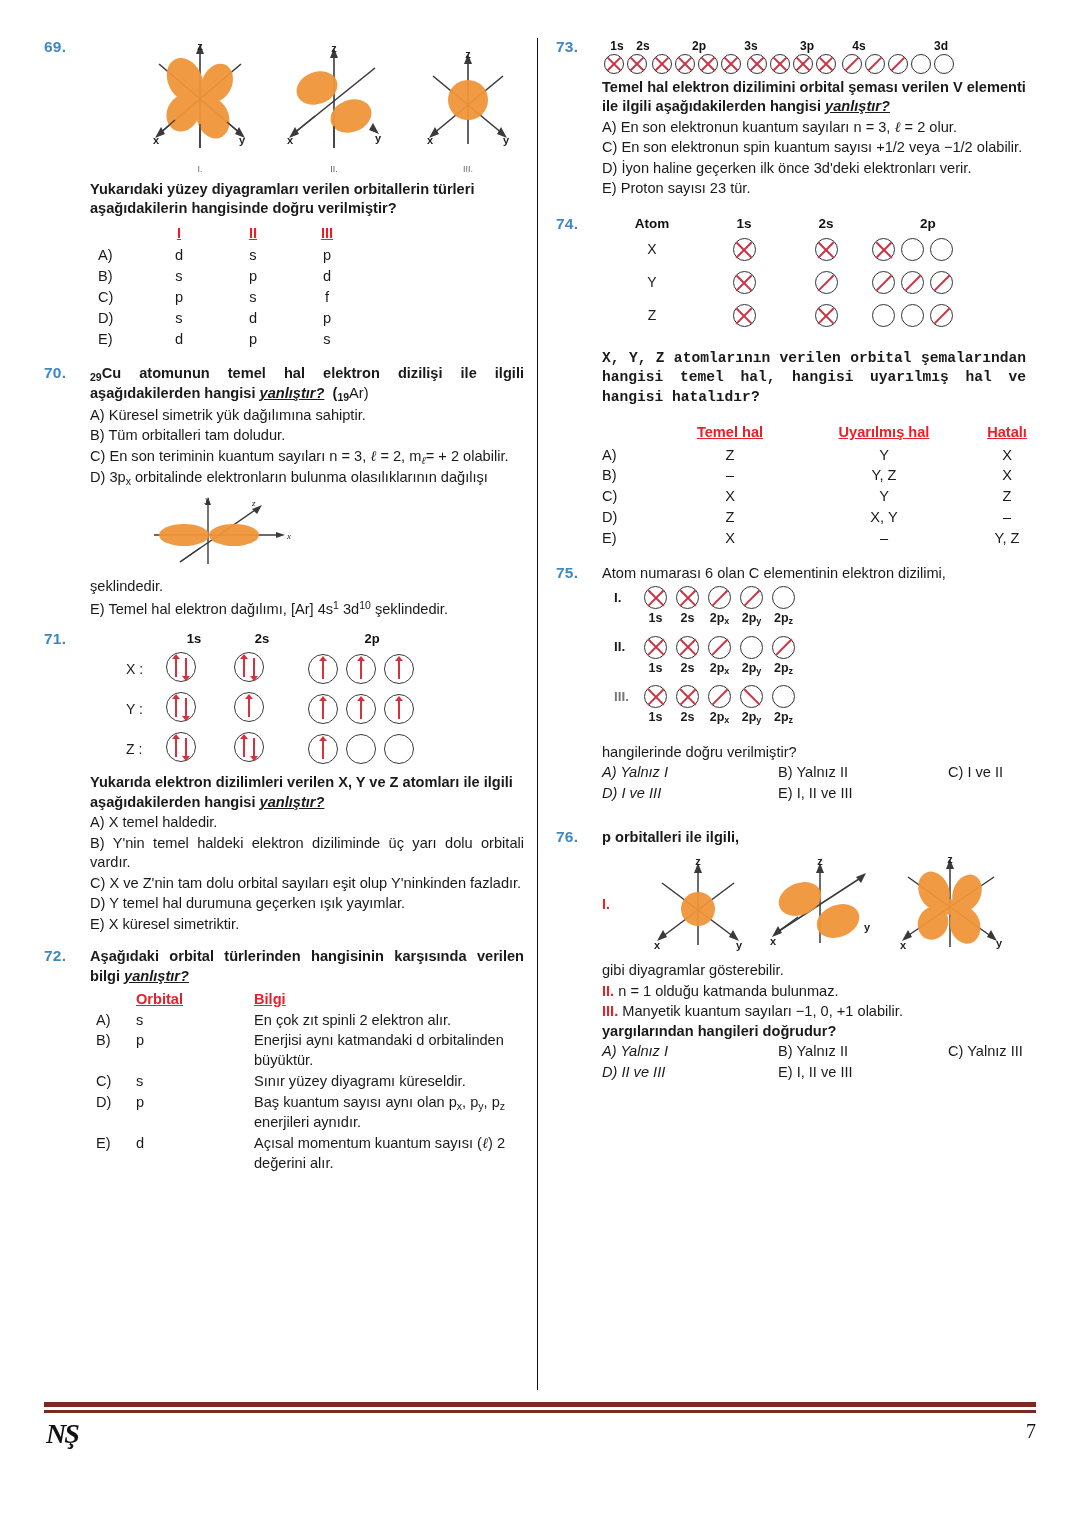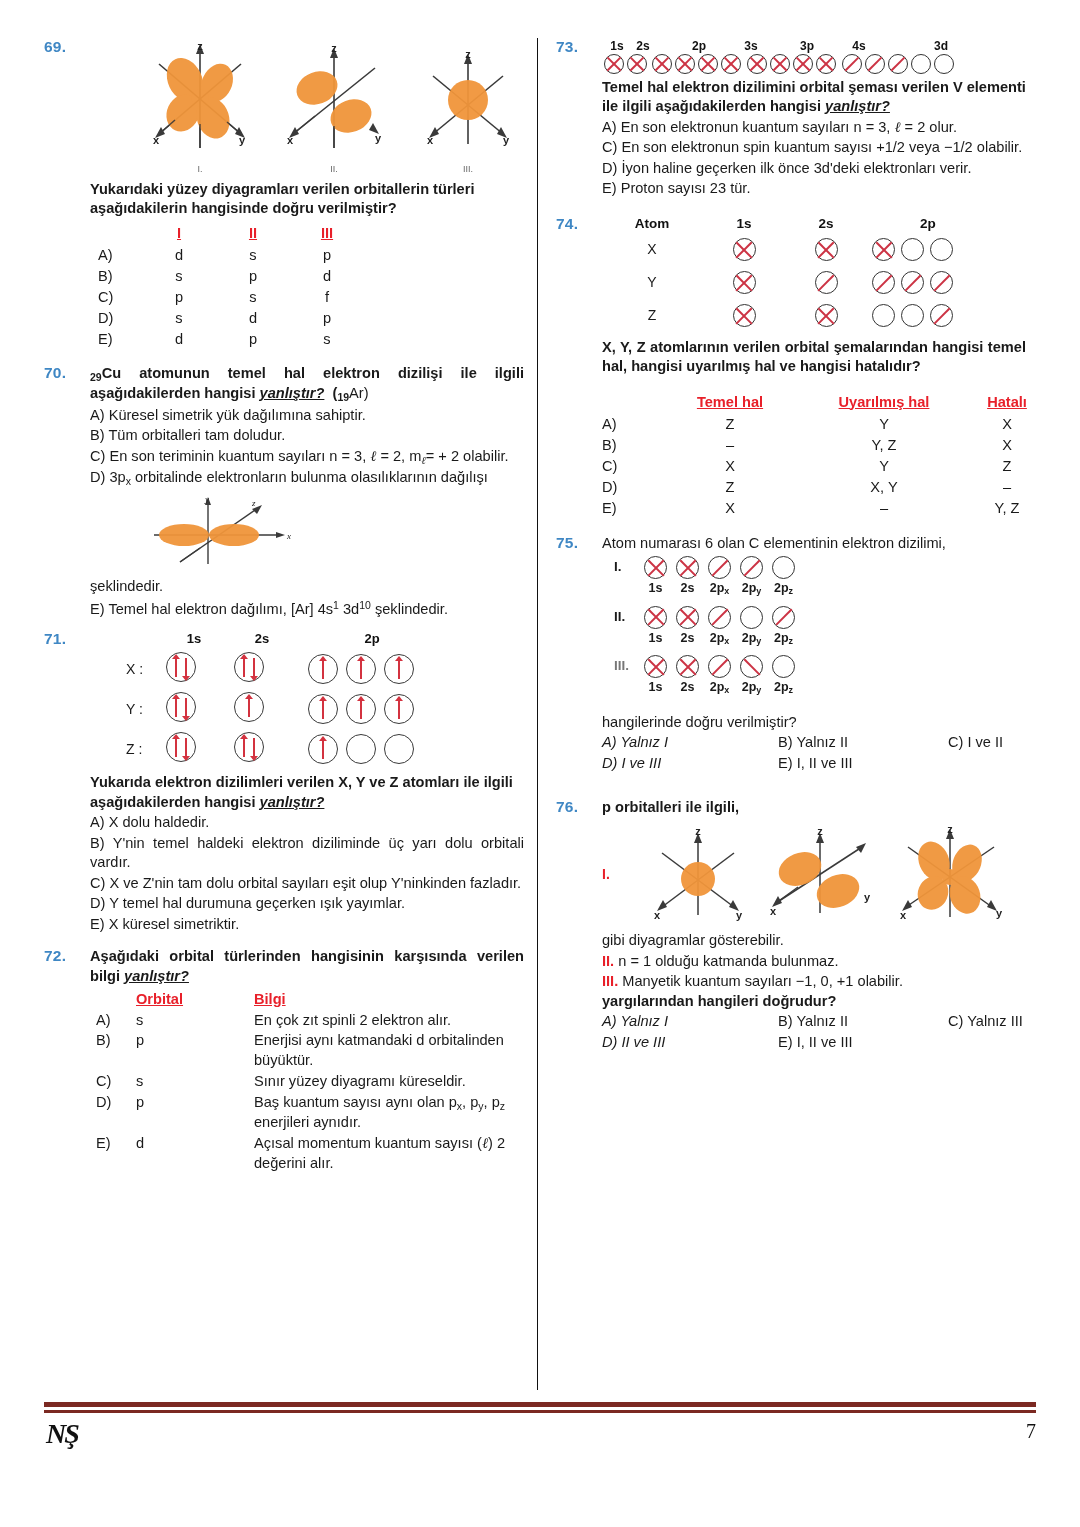--- a/index.html
+++ b/index.html
@@ -378,21 +378,21 @@
                   <i class="arw up"></i>
                 </span>
               <span class="acirc"></span>
               <span class="acirc"></span>
             </div>
           </div>
         </div>
 
         <div class="stem" style="margin-top:4px;"><span>Yukarıda elektron dizilimleri verilen X, Y ve Z atomları ile ilgili aşağıdakilerden hangisi </span><u class="wrong">yanlıştır?</u></div>
 
-        <div class="opt">A) X dolu haldedir.</div>
+        <div class="opt">A) X temel haldedir.</div>
         <div class="opt just">B) Y'nin temel haldeki elektron diziliminde üç yarı dolu orbitali vardır.</div>
         <div class="opt just">C) X ve Z'nin tam dolu orbital sayıları eşit olup Y'ninkinden fazladır.</div>
         <div class="opt">D) Y temel hal durumuna geçerken ışık yayımlar.</div>
         <div class="opt">E) X küresel simetriktir.</div>
       </div>
     </div>
 
     <div class="q">
       <div class="qnum">72.</div>
       <div class="qbody">
@@ -626,21 +626,21 @@
             <div style="width:112px;display:flex;justify-content:flex-start;gap:6px;">
               <span class="ocirc"></span>
               <span class="ocirc"></span>
               <span class="ocirc half">
                   <i class="sl"></i>
                 </span>
             </div>
           </div>
         </div>
 
-        <div class="stem just" style="margin-top:6px;">X, Y, Z atomlarının verilen orbital şemalarından hangisi temel hal, hangisi uyarılmış hal ve hangisi hatalıdır?</div>
+        <div class="stem just" style="margin-top:17px;font-family:Liberation Mono, monospace;">X, Y, Z atomlarının verilen orbital şemalarından hangisi temel hal, hangisi uyarılmış hal ve hangisi hatalıdır?</div>
 
         <table class="ans t74" style="margin-top:16px;">
           <tbody>
               <tr class="hdr">
             <td class="lbl"></td>
             <td class="c1"><span class="rh">Temel hal</span></td>
             <td class="c2"><span class="rh">Uyarılmış hal</span></td>
             <td class="c3"><span class="rh">Hatalı</span></td>
           </tr>
           <tr>

